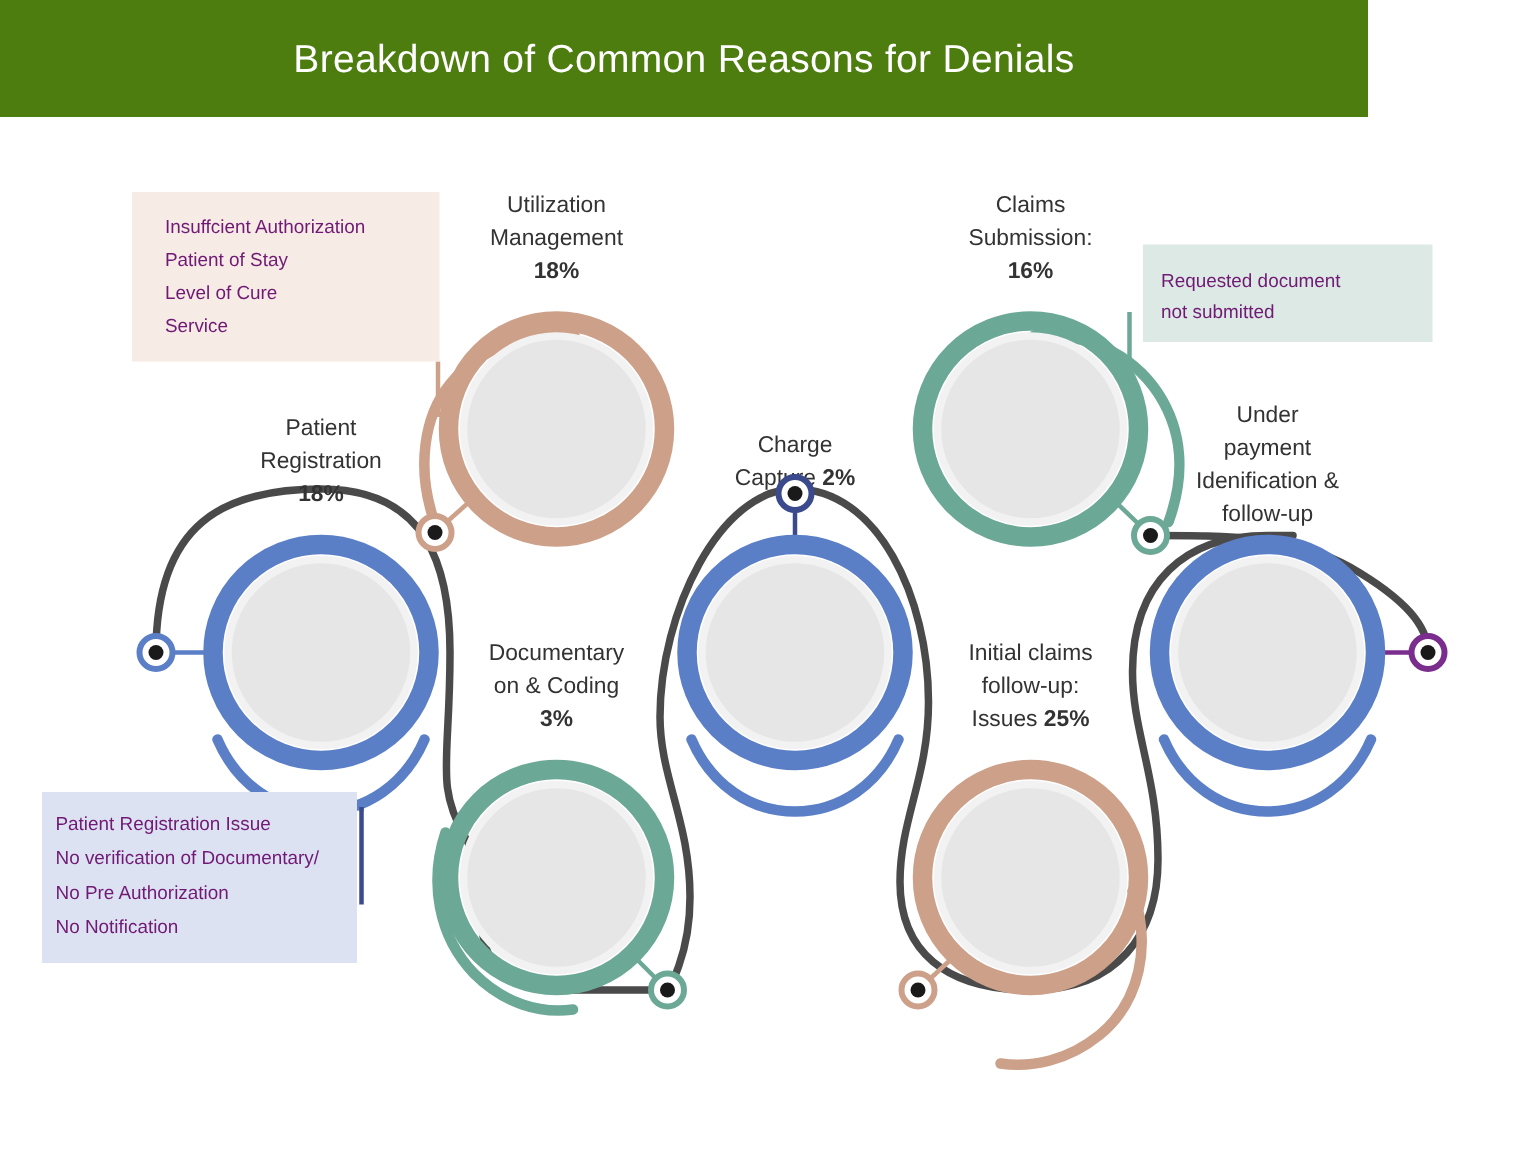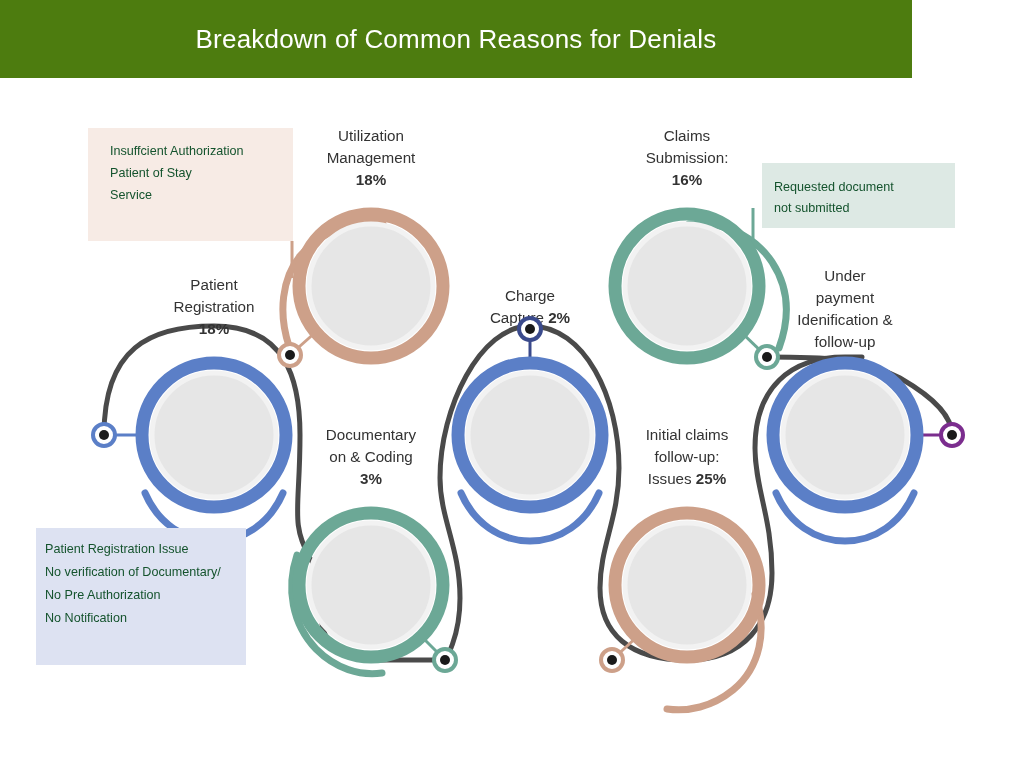--- a/index.html
+++ b/index.html
@@ -43,32 +43,32 @@
     width: 1024px;
     height: 705px;
   }
   .note-box {
     position: absolute;
     box-sizing: border-box;
     padding: 12px 16px 14px 22px;
   }
   .note-line {
     font-size: 12.6px;
-    color: #14532d;
+    color: #701a75;
     line-height: 22px;
     white-space: nowrap;
   }
   #note-authorization {
     left: 88px; top: 50px;
     width: 205px; height: 113px;
     background: #f7ebe5;
   }
   #note-registration {
-    left: 36px; top: 450px;
-    width: 210px; height: 137px;
+    left: 28px; top: 450px;
+    width: 210px; height: 114px;
     background: #dde2f2;
     padding: 10px 10px 10px 9px;
   }
   #note-registration .note-line { line-height: 23px; }
   #note-document {
     left: 762px; top: 65px;
     width: 193px; height: 65px;
     background: #dde9e4;
     padding: 14px 10px 10px 12px;
     margin-top: 20px;
@@ -250,20 +250,21 @@
       <g>
         <circle cx="612" cy="582" r="11" fill="#ffffff" stroke="#cda089" stroke-width="4"></circle>
         <circle cx="612" cy="582" r="5" fill="#1a1a1a"></circle>
       </g>
     </g>
   </svg>
 
   <div class="note-box" id="note-authorization">
     <div class="note-line">Insuffcient Authorization</div>
     <div class="note-line">Patient of Stay</div>
+    <div class="note-line">Level of Cure</div>
     <div class="note-line">Service</div>
   </div>
 
   <div class="note-box" id="note-registration">
     <div class="note-line">Patient Registration Issue</div>
     <div class="note-line">No verification of Documentary/</div>
     <div class="note-line">No Pre Authorization</div>
     <div class="note-line">No Notification</div>
   </div>
 

